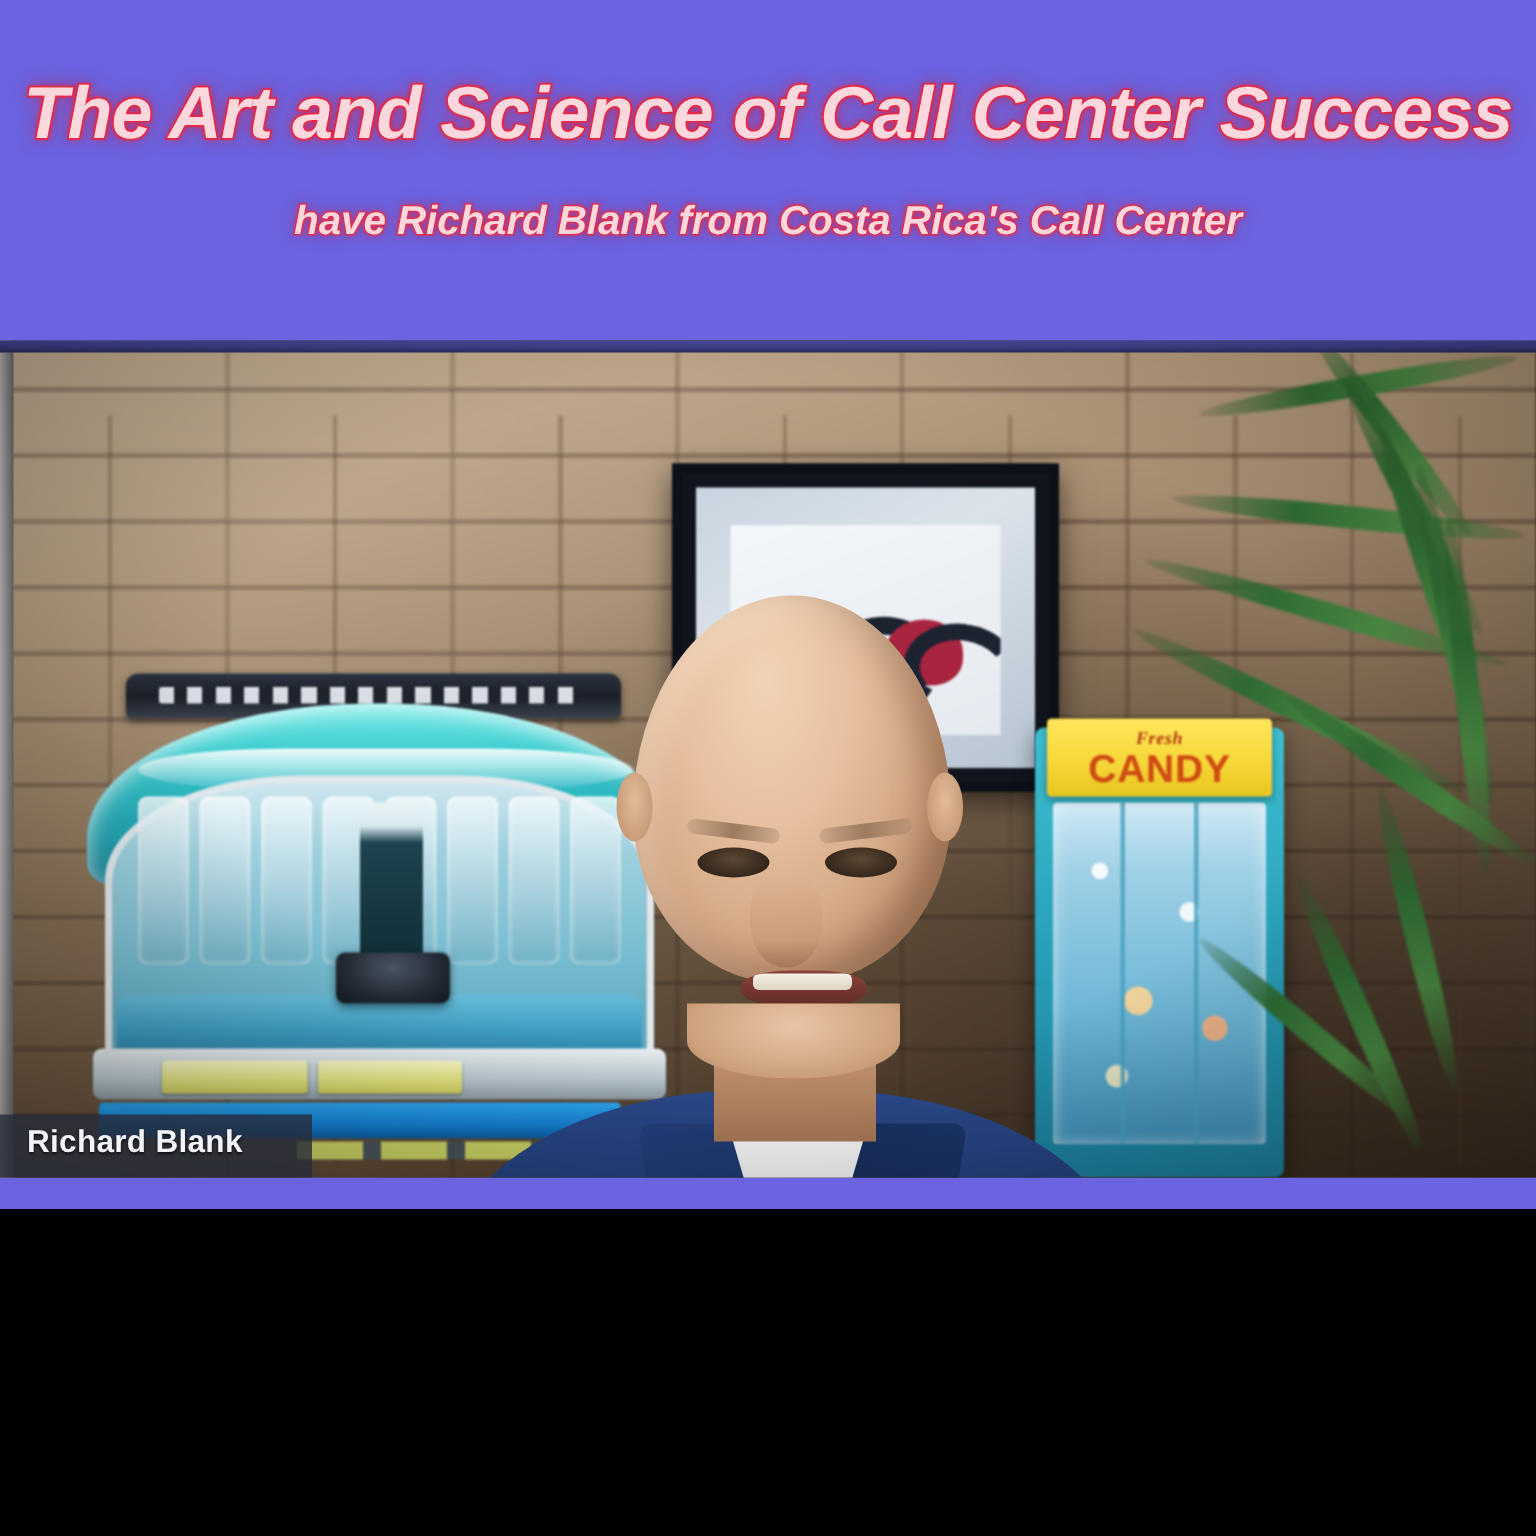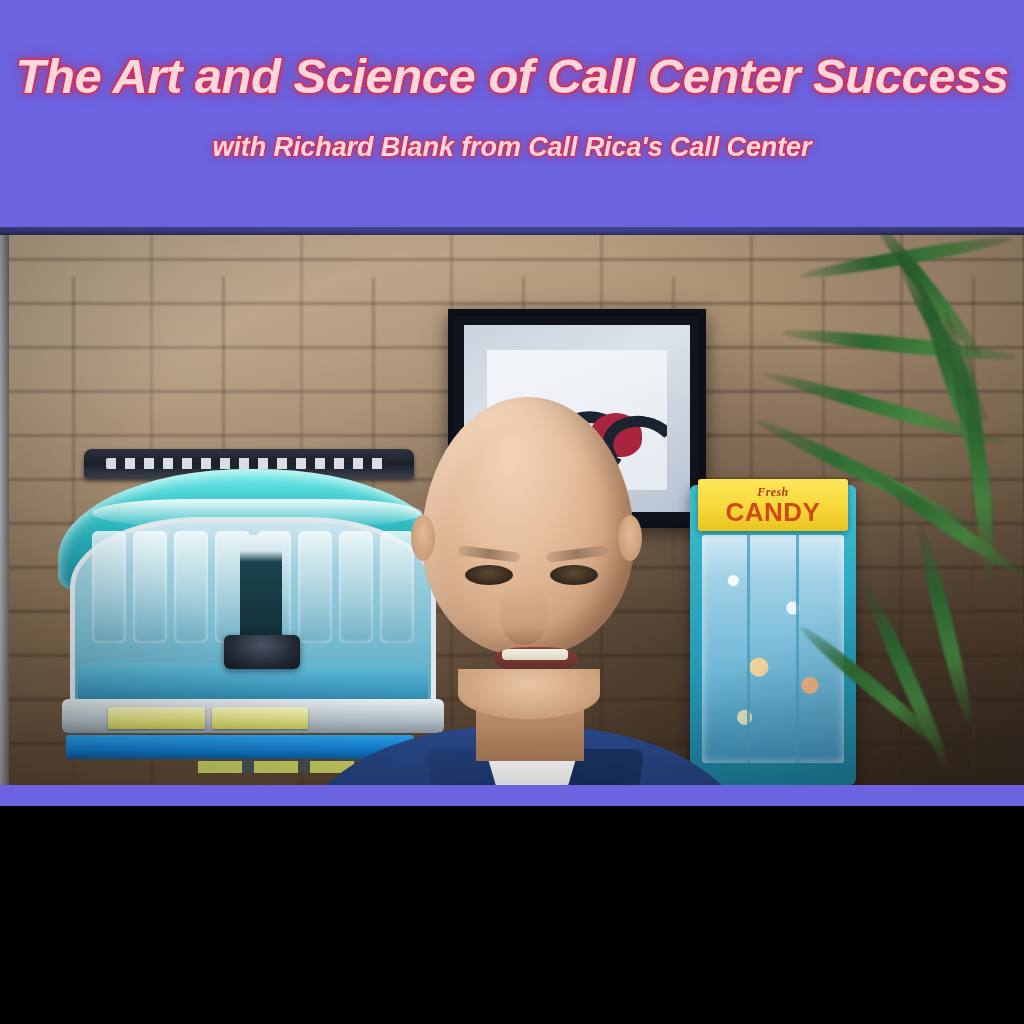--- a/index.html
+++ b/index.html
@@ -516,21 +516,21 @@
     white-space:nowrap;
   }
 </style>
 </head>
 <body>
 
 <div class="stage">
 
   <div class="header-band">
     <div class="title">The Art and Science of Call Center Success</div>
-    <div class="subtitle">with Richard Blank from Call Rica's Call Center</div>
+    <div class="subtitle">have Richard Blank from Costa Rica's Call Center</div>
   </div>
 
   <div class="video-pane">
 
     <div class="brickwall"></div>
     <div class="brick-offset"></div>
 
     <div class="frame">
       <div class="frame-mat">
         <div class="frame-art">
@@ -622,16 +622,19 @@
       <div class="p-mouth">
         <div class="p-teeth"></div>
       </div>
       <div class="p-chin"></div>
     </div>
 
     <div class="video-vignette"></div>
     <div class="video-topstrip"></div>
     <div class="video-leftedge"></div>
 
+    <div class="name-tag">
+      <span>Richard Blank</span>
+    </div>
   </div>
 
 
 </div>
 
 </body></html>

